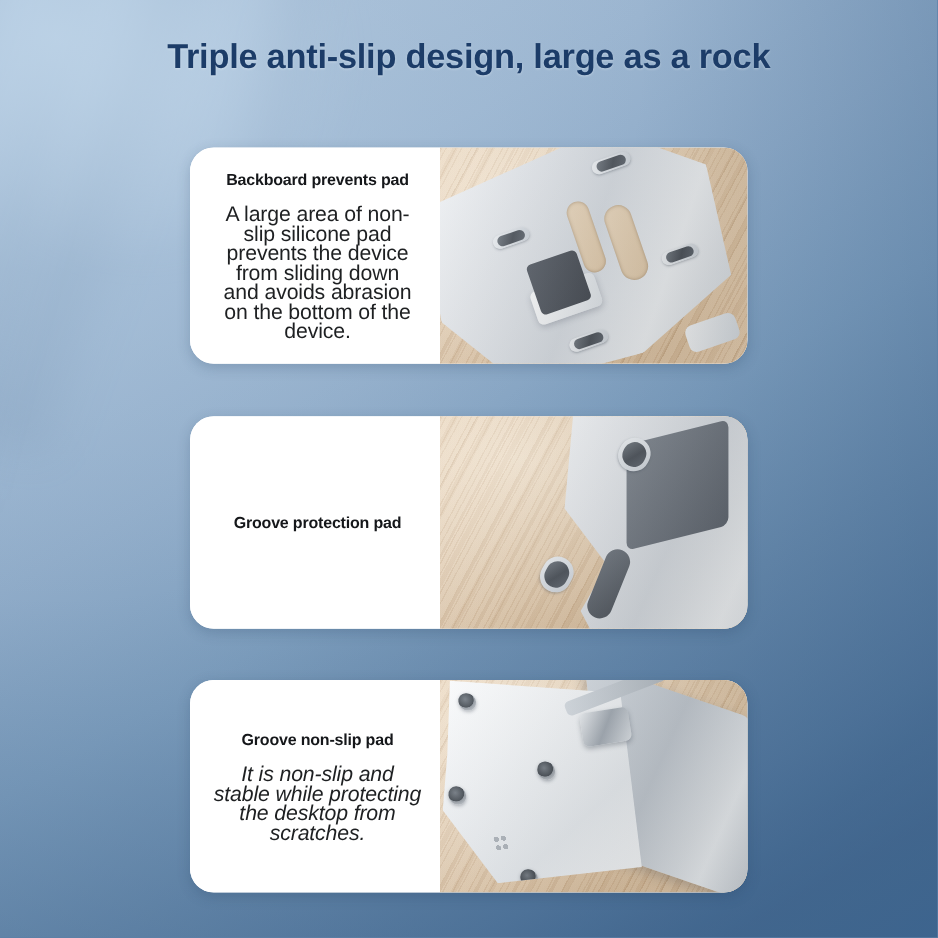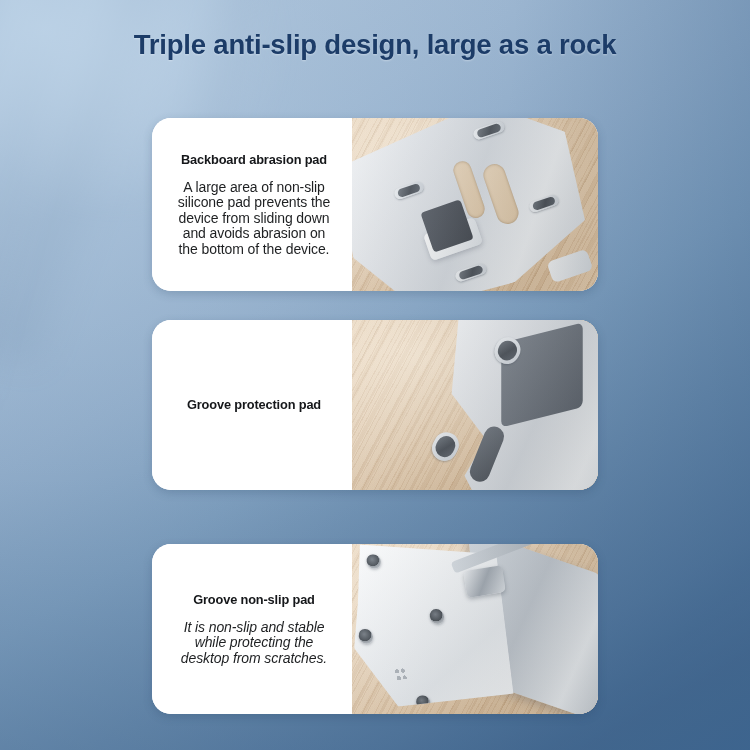--- a/index.html
+++ b/index.html
@@ -68,37 +68,37 @@
   .card {
     position:absolute;
     left:152px; width:446px;
     border-radius:19px;
     overflow:hidden;
     display:flex;
     background:#ffffff;
     box-shadow:0 3px 10px rgba(32,60,92,.22);
   }
   .card.c1 { top:118px;  height:173px; }
-  .card.c2 { top:320px;  height:170px; }
+  .card.c2 { top:333px;  height:170px; }
   .card.c3 { top:544px;  height:170px; }
 
   .card-text {
     width:200px; flex:none;
     background:#fff;
     display:flex; flex-direction:column;
     align-items:center; justify-content:center;
     padding:6px 10px 6px 14px;
     text-align:center;
   }
   .card-heading {
     font-size:12.8px; font-weight:bold; color:#15171a;
     letter-spacing:-.15px; line-height:1.2;
   }
   .card-body {
-    font-size:14px; color:#1e2022; line-height:15.5px;
+    font-size:17px; color:#1e2022; line-height:15.5px;
     letter-spacing:-.1px;
     margin-top:13px; max-width:160px;
   }
   .c2 .card-body { max-width:165px; }
   .c3 .card-body { max-width:166px;font-style:italic; }
 
   .card-photo { flex:1; position:relative; overflow:hidden; background:#e8d7c3; }
 
   
   .wood {
@@ -260,21 +260,21 @@
   <div class="streak s5"></div>
   <div class="bg-corner"></div>
 </div>
 
 <h1 id="page-title">Triple anti-slip design, large as a rock</h1>
 
 <div id="cards">
 
   <div class="card c1">
     <div class="card-text">
-      <div class="card-heading">Backboard abrasion pad</div>
+      <div class="card-heading">Backboard prevents pad</div>
       <div class="card-body">A large area of non-slip silicone pad prevents the device from sliding down and avoids abrasion on the bottom of the device.</div>
     </div>
     <div class="card-photo">
       <div class="wood"></div>
       <div class="plate p1-plate"></div>
       <div class="slot p1-slot-a"></div>
       <div class="slot p1-slot-b"></div>
       <div class="p1-lip"></div>
       <div class="p1-tab"></div>
       <div class="p1-sq"></div>

